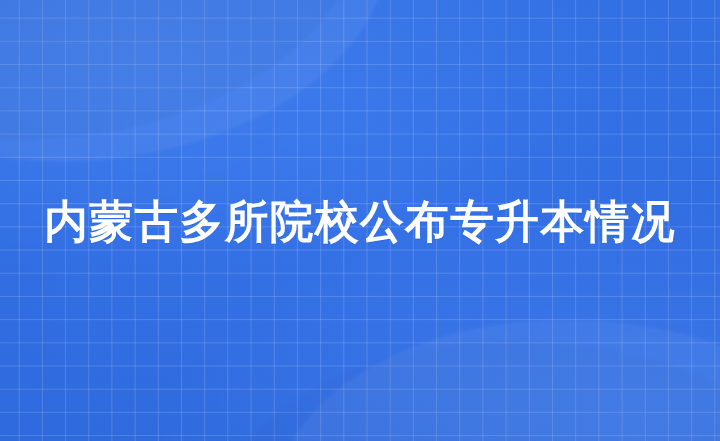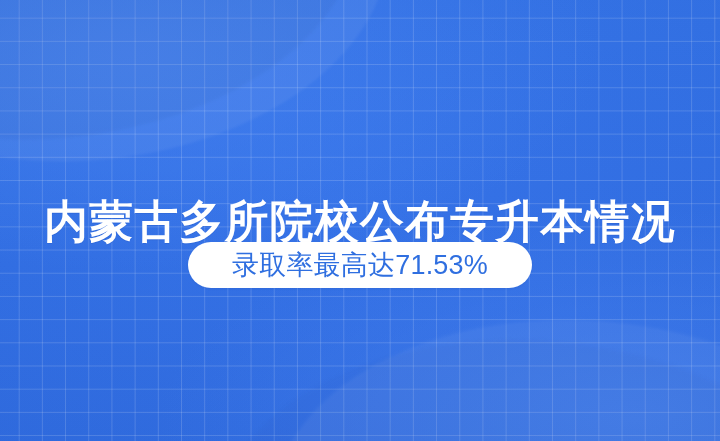--- a/index.html
+++ b/index.html
@@ -157,18 +157,15 @@
   <div class="wave-tl-2"></div>
   <div class="wave-tl"></div>
   <div class="wave-br-2"></div>
   <div class="wave-br"></div>
   <div class="bg-vignette"></div>
 
   <div class="content">
 
     <h1 class="headline">内蒙古多所院校公布专升本情况</h1>
 
-    <div class="pill">
-      <span class="pill-text">录取率最高达71.53%</span>
-    </div>
 
   </div>
 </div>
 
 </body></html>

